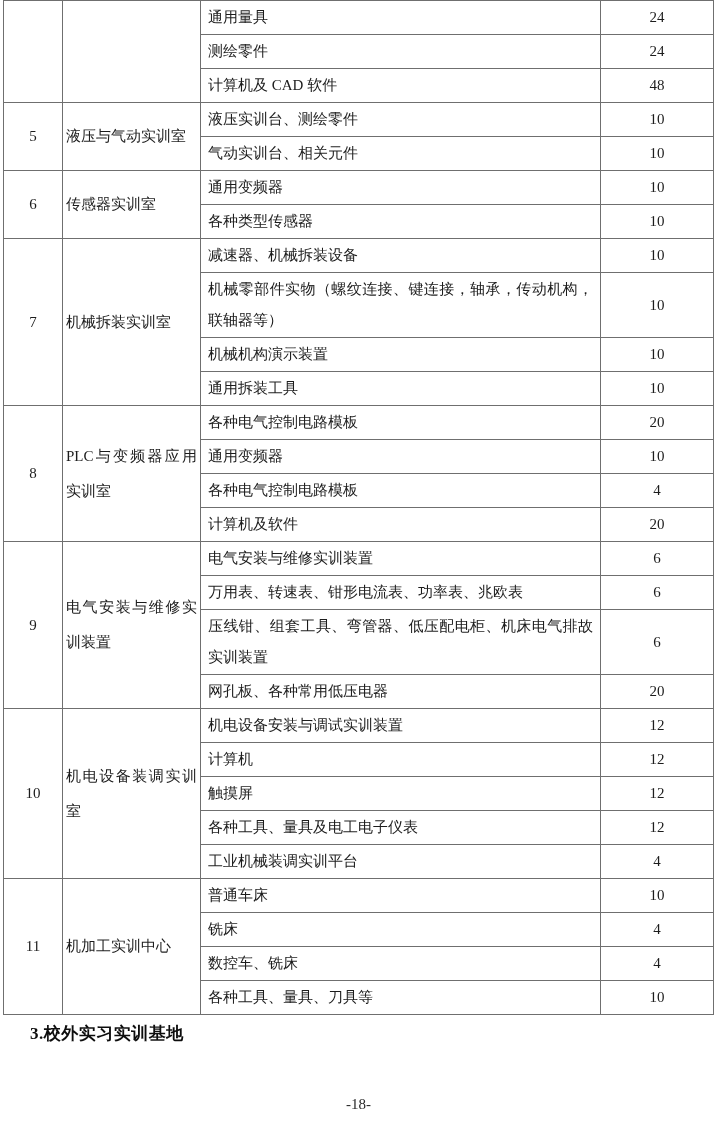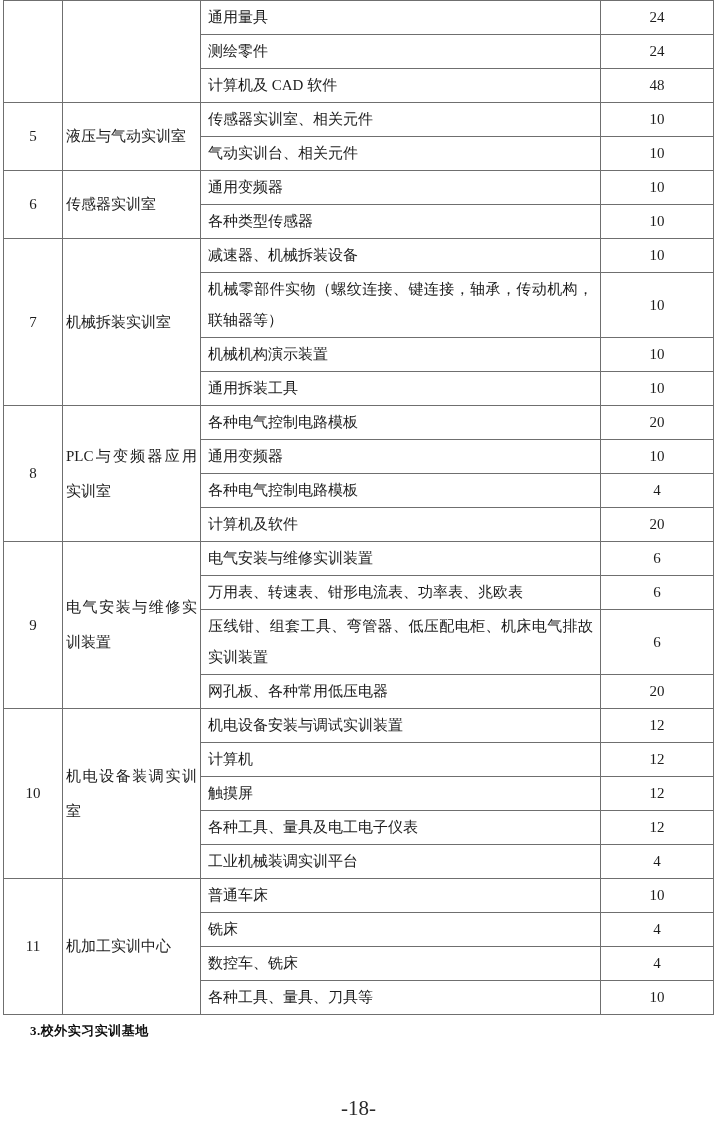--- a/index.html
+++ b/index.html
@@ -44,32 +44,32 @@
     height: 34px;
   }
   td.cell-qty {
     text-align: center;
     vertical-align: middle;
     padding: 8px 2px;
   }
   td.no-top { border-top: none; }
   .section-heading {
     margin: 7px 0 0 30px;
-    font-size: 13px;
+    font-size: 17px;
     font-weight: bold;
     color: #0d0d0d;
     letter-spacing: 0.5px;
   }
   .footer-page-number {
     position: absolute;
     left: 0;
     right: 0;
     top: 1096px;
     text-align: center;
-    font-size: 21px;
+    font-size: 15px;
     color: #2a2a2a;
   }
 </style>
 </head>
 <body>
 
 <div class="page">
 
   <table class="equip-table">
     <colgroup>
@@ -89,21 +89,21 @@
           <td class="cell-equip">测绘零件</td>
           <td class="cell-qty">24</td>
         </tr>
         <tr>
           <td class="cell-equip">计算机及 CAD 软件</td>
           <td class="cell-qty">48</td>
         </tr>
         <tr>
           <td class="cell-no" rowspan="2">5</td>
           <td class="cell-room" rowspan="2">液压与气动实训室</td>
-          <td class="cell-equip">传感器实训室、相关元件</td>
+          <td class="cell-equip">液压实训台、测绘零件</td>
           <td class="cell-qty">10</td>
         </tr>
         <tr>
           <td class="cell-equip">气动实训台、相关元件</td>
           <td class="cell-qty">10</td>
         </tr>
         <tr>
           <td class="cell-no" rowspan="2">6</td>
           <td class="cell-room" rowspan="2">传感器实训室</td>
           <td class="cell-equip">通用变频器</td>

